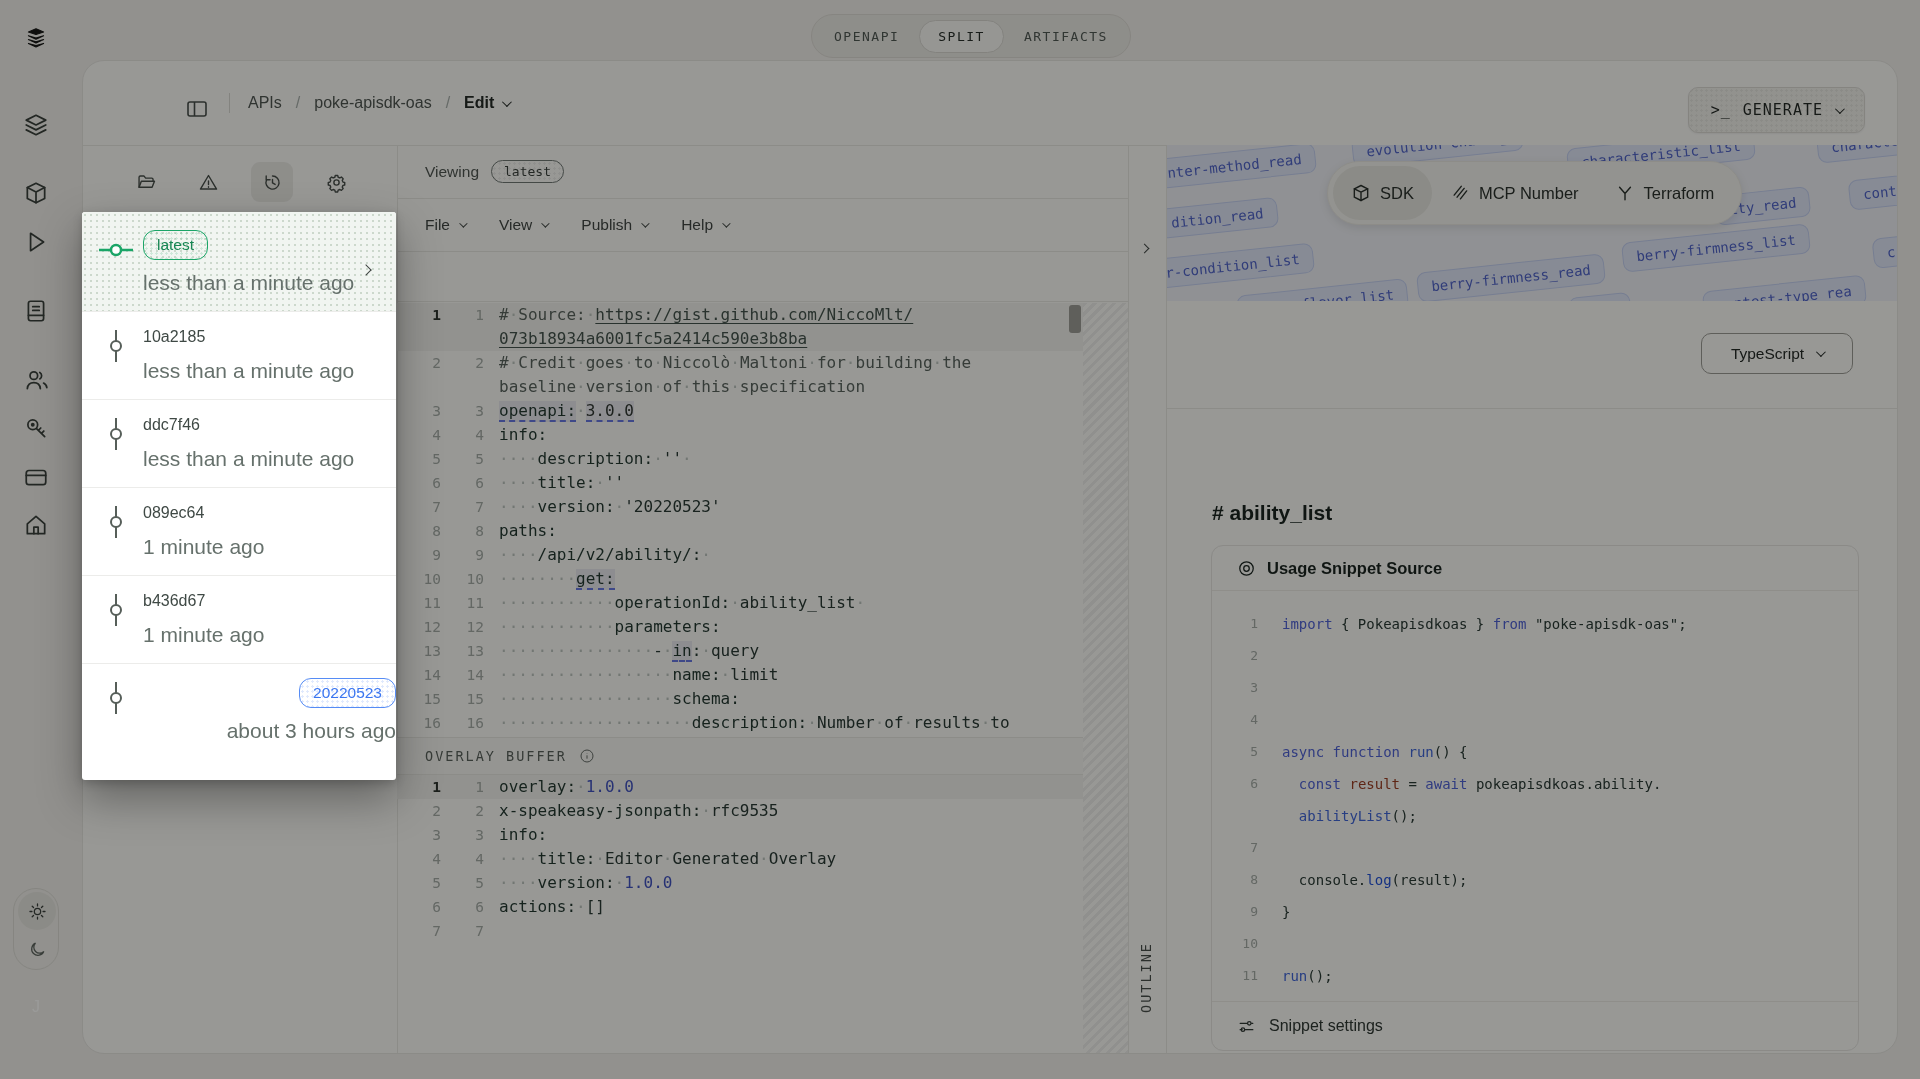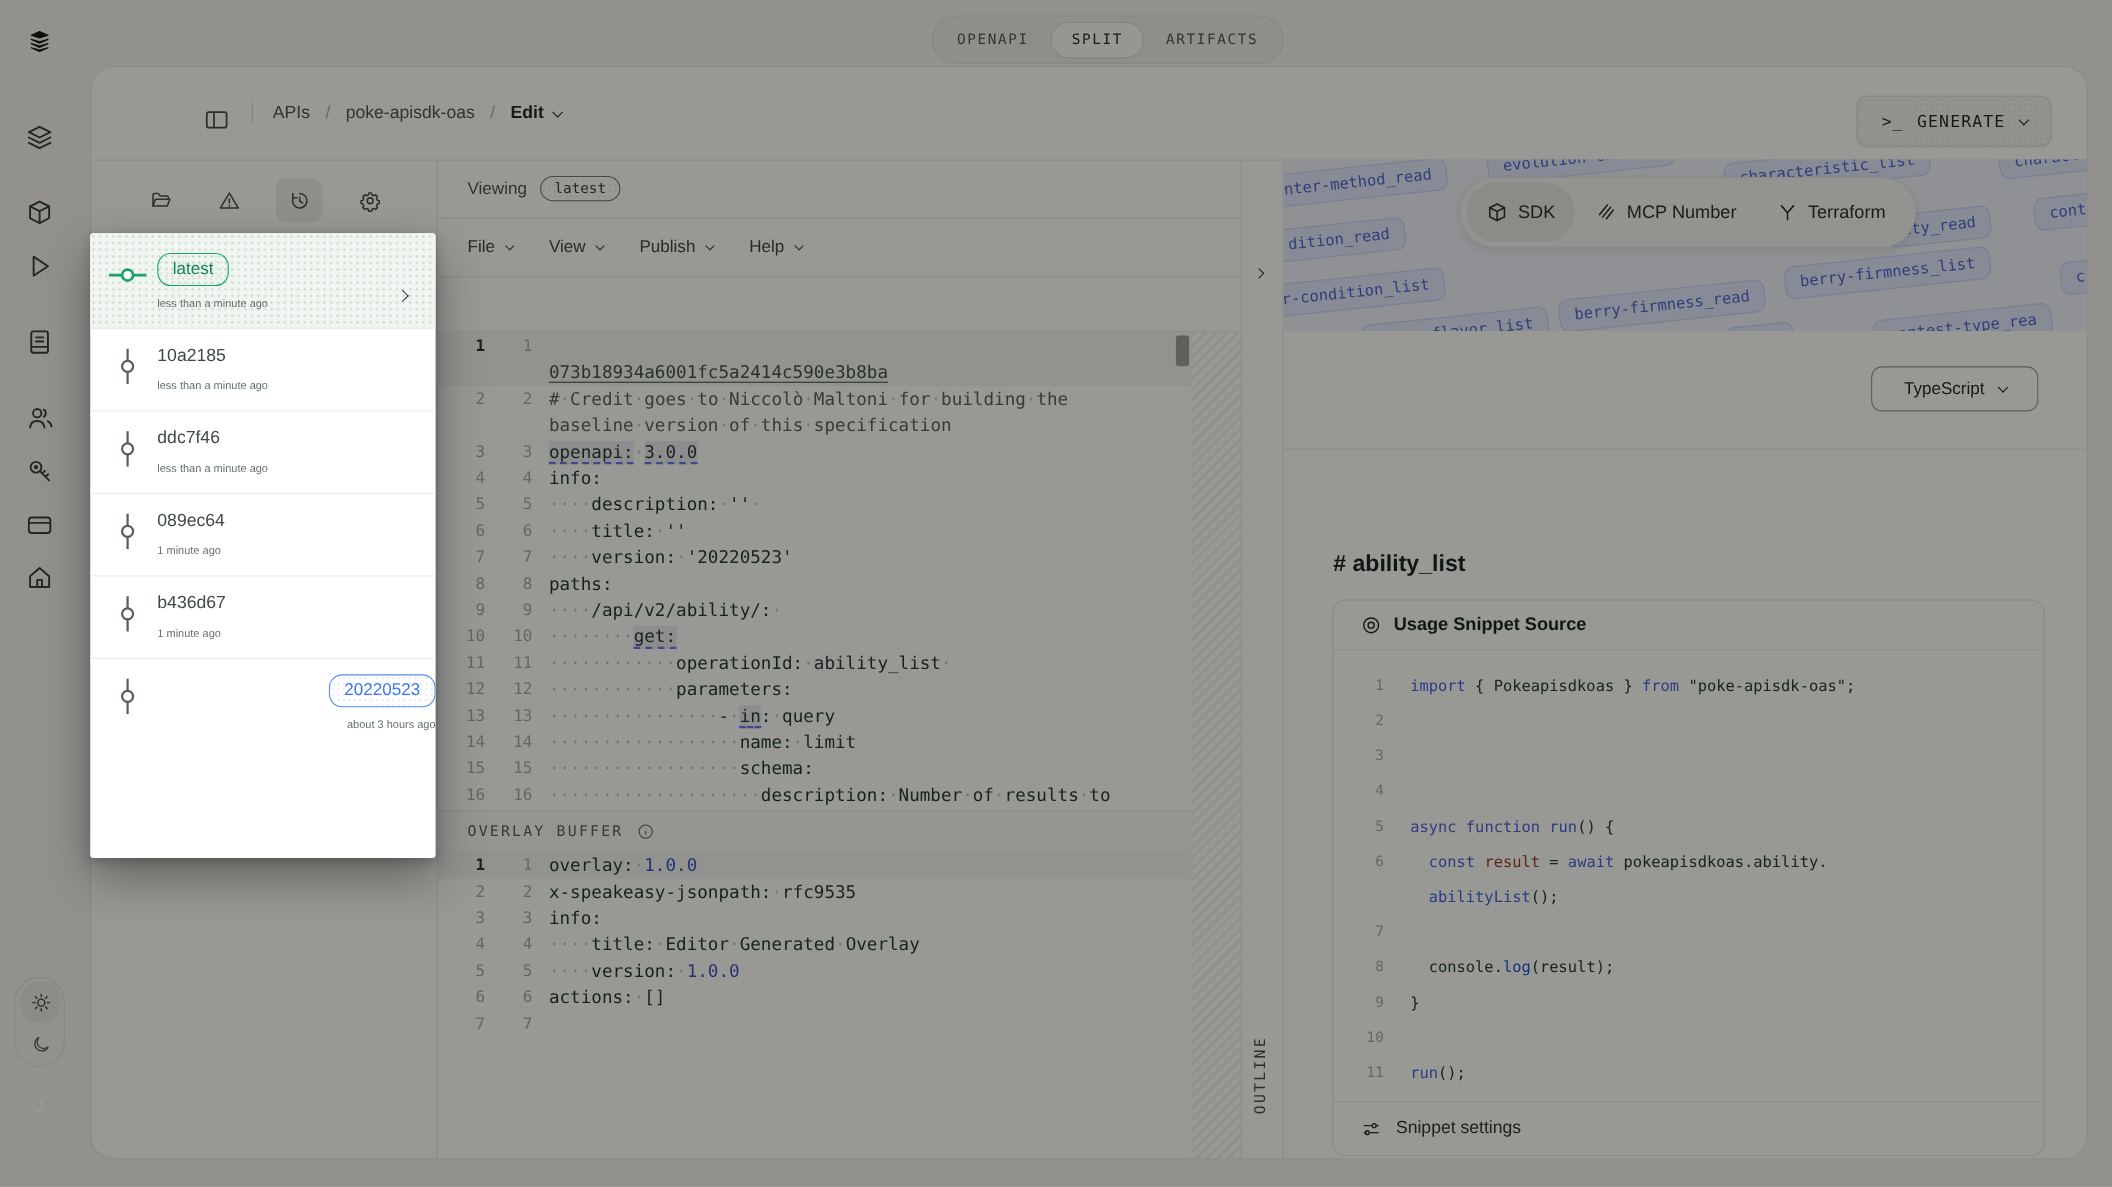--- a/index.html
+++ b/index.html
@@ -18,21 +18,21 @@
   .rail-ic svg { width:26px; height:26px; stroke:currentColor; fill:none; stroke-width:1.6; stroke-linejoin:round; stroke-linecap:round; }
   #logo svg { fill:#141414; stroke:#141414; stroke-width:1; }
   #theme-toggle { position:absolute; left:13px; top:888px; width:46px; height:82px; border:1px solid #dddcd7; border-radius:23px; background:transparent; }
   .tt-seg { position:absolute; left:4px; width:38px; height:38px; border-radius:50%; display:flex; align-items:center; justify-content:center; color:#363d39; cursor:pointer; }
   .tt-sun { top:3px; background:#e6e5e0; }
   .tt-moon { top:41px; color:#5a615d; }
   .tt-seg svg { width:19px; height:19px; stroke:currentColor; fill:none; stroke-width:1.6; stroke-linecap:round; }
   #avatar { position:absolute; left:17px; top:988px; width:38px; height:38px; border-radius:50%; display:flex; align-items:center; justify-content:center; color:#fff; font-size:16px; cursor:pointer; }
 
   
-  #top-tabs { position:absolute; left:847px; top:14px; height:44px; display:flex; align-items:center; padding:4px; gap:2px; background:#ebeae6; border:1px solid #dedddy8; border:1px solid #dedcd7; border-radius:22px; }
+  #top-tabs { position:absolute; left:811px; top:14px; height:44px; display:flex; align-items:center; padding:4px; gap:2px; background:#ebeae6; border:1px solid #dedddy8; border:1px solid #dedcd7; border-radius:22px; }
   .ttab { font-family:"DejaVu Sans Mono", monospace; font-size:13px; letter-spacing:1.5px; color:#4c5551; padding:8px 18px; border-radius:18px; cursor:pointer; }
   .ttab.active { background:#f8f8f5; border:1px solid #d8d7d2; color:#222926; }
 
   
   #card { position:absolute; left:82px; top:60px; width:1816px; height:994px; background:#fbfbf9; border:1px solid #e6e5e1; border-radius:22px; overflow:hidden; }
   .hdiv { position:absolute; height:1px; background:#e8e7e3; }
   .vdiv { position:absolute; width:1px; background:#e8e7e3; }
 
   
   #crumb { position:absolute; left:0; top:0; width:100%; height:84px; }
@@ -116,21 +116,21 @@
   #vpanel { position:absolute; left:82px; top:212px; width:314px; height:568px; background:#fff; z-index:50; border-radius:3px; box-shadow:0 18px 44px rgba(0,0,0,.35), 0 3px 10px rgba(0,0,0,.18); overflow:hidden; }
   .vrow { position:relative; border-bottom:1px solid #ececea; padding:14px 0 0 61px; cursor:pointer; }
   .vrow.latest { background-color:#f1f5f1; background-image:radial-gradient(#ccd8cc 1px, transparent 1.2px); background-size:6px 6px; padding-top:18px; }
   .vrow:last-child { border-bottom:none;text-align:right; }
   .vicon { position:absolute; left:26px; top:16px; }
   .vrow.latest .vicon { left:16px; top:30px; }
   .vlabel { font-size:16px; color:#3f4945; display:inline-block; line-height:22px; }
   .vbadge { display:inline-block; font-size:15.5px; padding:5px 13px; border-radius:12px; background-size:5px 5px; }
   .vbadge.green { border:1.5px solid var(--c-green); color:var(--c-greenText); background-image:radial-gradient(rgba(23,160,95,.16) 1px, transparent 1.2px); }
   .vbadge.blue { border:1.5px solid var(--c-blue); color:var(--c-blueText); background-image:radial-gradient(rgba(59,118,240,.16) 1px, transparent 1.2px); }
-  .vtime { font-size:10px; color:#66716c; margin-top:11px; padding-bottom:16px; }
+  .vtime { font-size:21px; color:#66716c; margin-top:11px; padding-bottom:16px; }
   .vchv { position:absolute; right:26px; top:48px; color:#3c423f; }
   .vchv .chv { width:8px; height:8px; }
 </style>
 </head>
 <body>
 
 <div id="stage">
 
   <nav id="rail">
     <div class="rail-ic" id="logo" style="top:25px">
@@ -291,21 +291,21 @@
       <span class="menu-item">
           <span>Help</span>
           <span class="chv chv-d"></span>
         </span>
     </div>
     <div class="hdiv" style="left:314px; top:190px; width:732px;"></div>
 
     <div class="hdiv" style="left:314px; top:240px; width:732px;"></div>
 
     <div id="code-main">
-        <div class="crow hl"><span class="g g1">1</span><span class="g g2">1</span></div>
+        <div class="crow hl"><span class="g g1">1</span><span class="g g2">1</span><span class="ctext"><span class="tk-cm">#</span><span class="tk-ws">·</span><span class="tk-cm">Source:</span><span class="tk-ws">·</span><span class="tk-url">https://gist.github.com/NiccoMlt/</span></span></div>
         <div class="crow hl"><span class="g g1"></span><span class="g g2"></span><span class="ctext"><span class="tk-url">073b18934a6001fc5a2414c590e3b8ba</span></span></div>
         <div class="crow"><span class="g g1">2</span><span class="g g2">2</span><span class="ctext"><span class="tk-cm">#</span><span class="tk-ws">·</span><span class="tk-cm">Credit</span><span class="tk-ws">·</span><span class="tk-cm">goes</span><span class="tk-ws">·</span><span class="tk-cm">to</span><span class="tk-ws">·</span><span class="tk-cm">Niccolò</span><span class="tk-ws">·</span><span class="tk-cm">Maltoni</span><span class="tk-ws">·</span><span class="tk-cm">for</span><span class="tk-ws">·</span><span class="tk-cm">building</span><span class="tk-ws">·</span><span class="tk-cm">the</span></span></div>
         <div class="crow"><span class="g g1"></span><span class="g g2"></span><span class="ctext"><span class="tk-cm">baseline</span><span class="tk-ws">·</span><span class="tk-cm">version</span><span class="tk-ws">·</span><span class="tk-cm">of</span><span class="tk-ws">·</span><span class="tk-cm">this</span><span class="tk-ws">·</span><span class="tk-cm">specification</span></span></div>
         <div class="crow"><span class="g g1">3</span><span class="g g2">3</span><span class="ctext"><span class="tk-hlk">openapi:</span><span class="tk-ws">·</span><span class="tk-hln">3.0.0</span></span></div>
         <div class="crow"><span class="g g1">4</span><span class="g g2">4</span><span class="ctext"><span class="tk-key">info:</span></span></div>
         <div class="crow"><span class="g g1">5</span><span class="g g2">5</span><span class="ctext"><span class="tk-ws">····</span><span class="tk-key">description:</span><span class="tk-ws">·</span><span class="tk-str">''</span><span class="tk-ws">·</span></span></div>
         <div class="crow"><span class="g g1">6</span><span class="g g2">6</span><span class="ctext"><span class="tk-ws">····</span><span class="tk-key">title:</span><span class="tk-ws">·</span><span class="tk-str">''</span></span></div>
         <div class="crow"><span class="g g1">7</span><span class="g g2">7</span><span class="ctext"><span class="tk-ws">····</span><span class="tk-key">version:</span><span class="tk-ws">·</span><span class="tk-str">'20220523'</span></span></div>
         <div class="crow"><span class="g g1">8</span><span class="g g2">8</span><span class="ctext"><span class="tk-key">paths:</span></span></div>
         <div class="crow"><span class="g g1">9</span><span class="g g2">9</span><span class="ctext"><span class="tk-ws">····</span><span class="tk-key">/api/v2/ability/:</span><span class="tk-ws">·</span></span></div>

